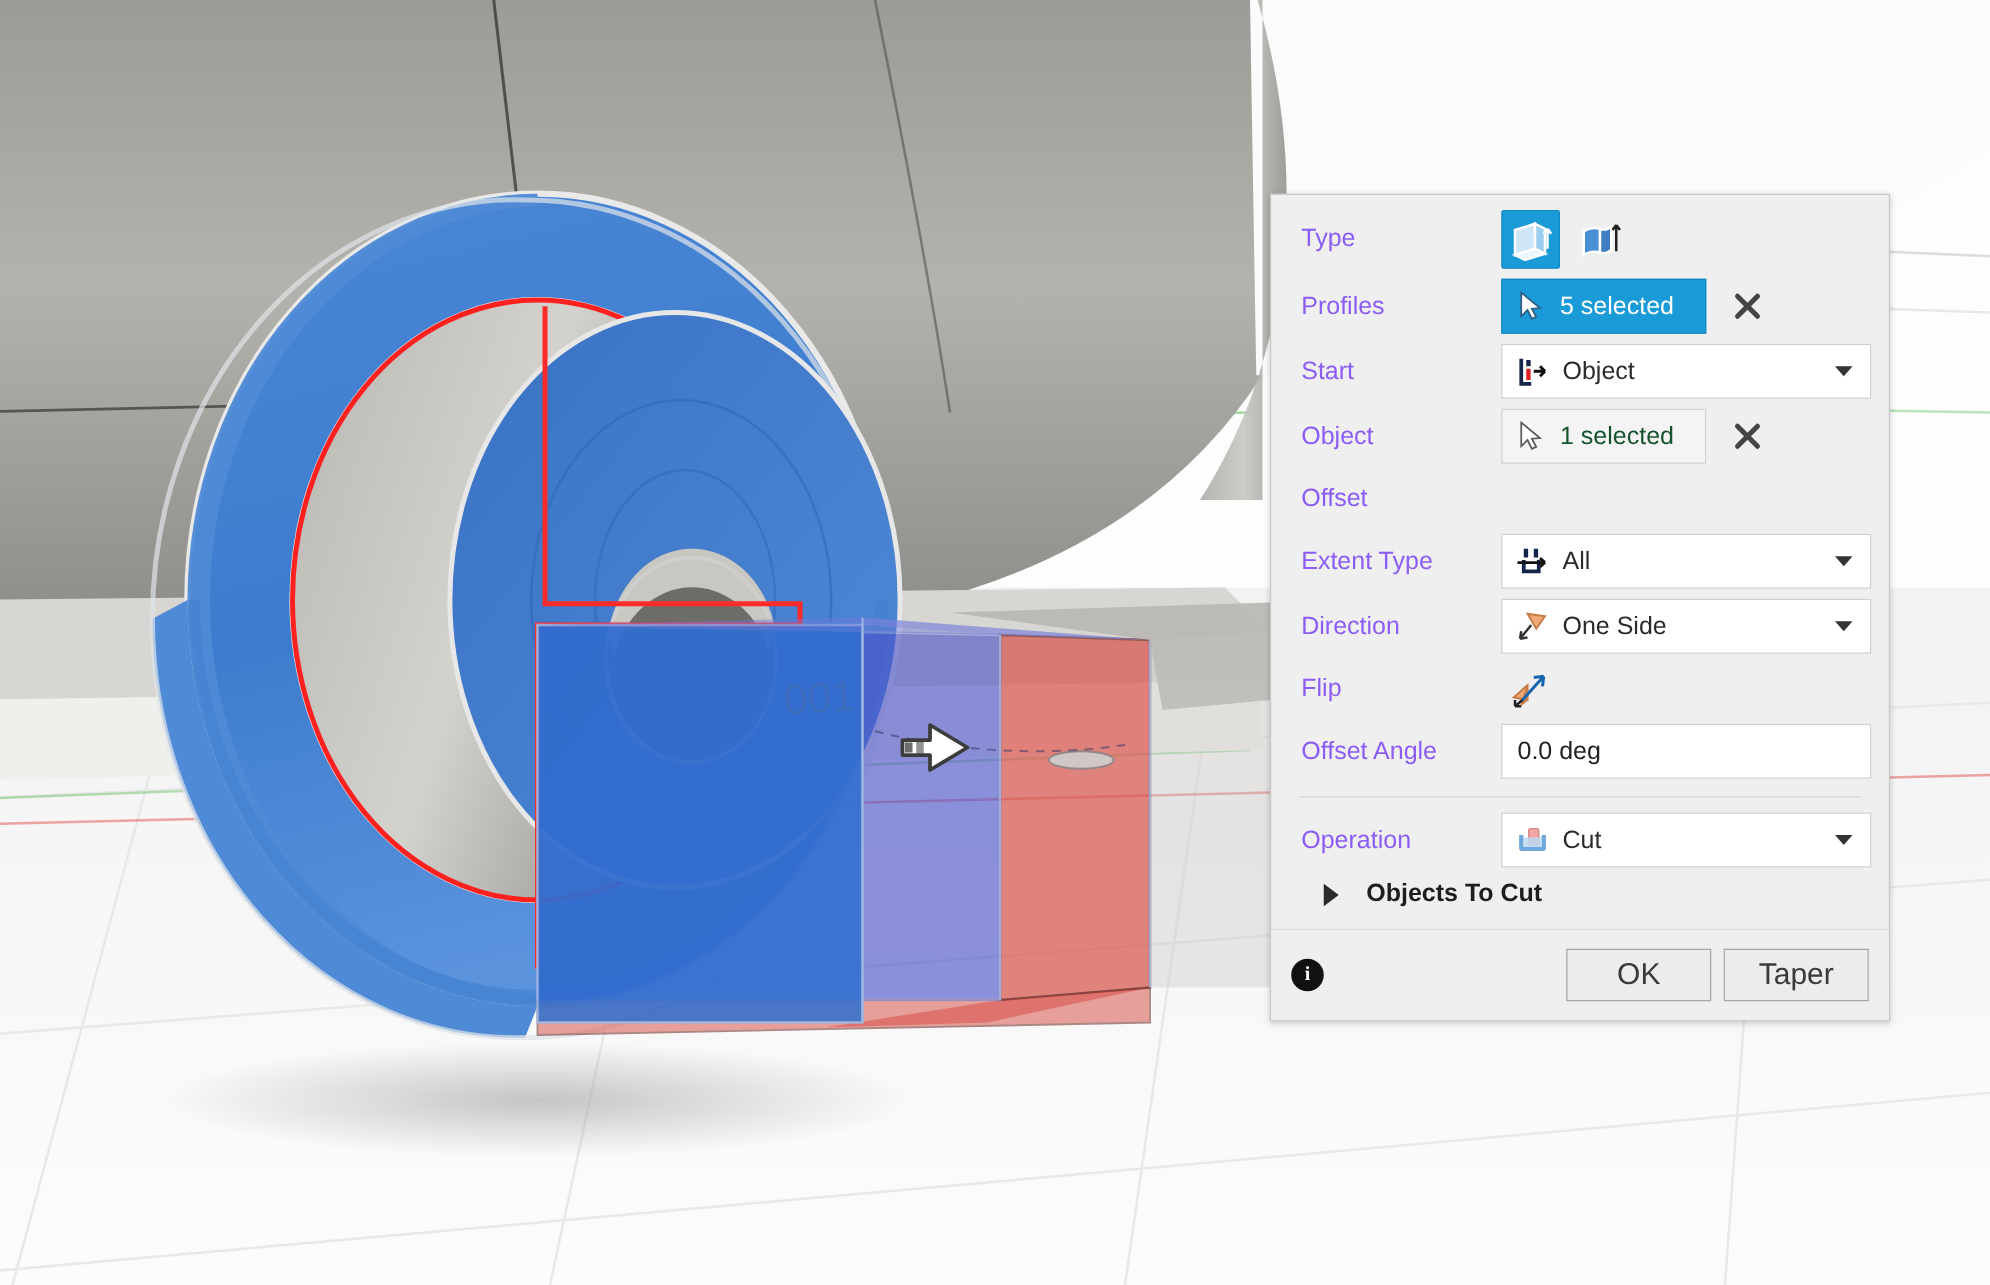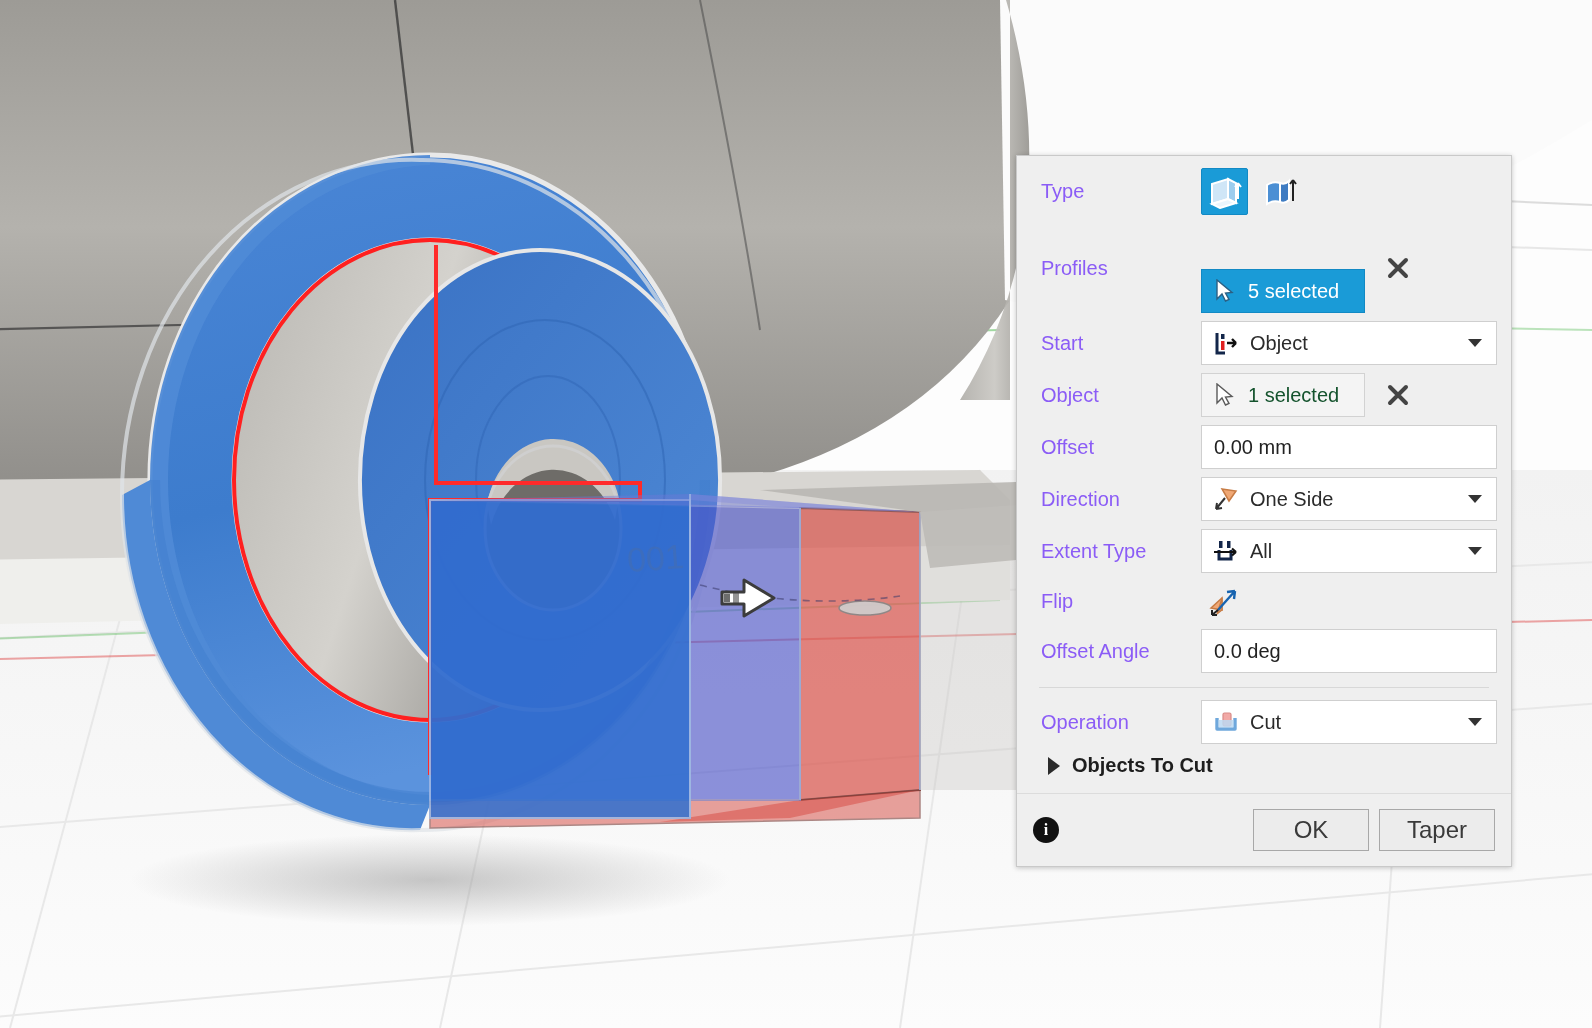--- a/index.html
+++ b/index.html
@@ -50,21 +50,21 @@
     background:transparent;
   }
   .typebtn.active{background:#1a9bd7;border-color:#1289c4;}
 
   
   .selbtn{
     height:44px;min-width:164px;display:flex;align-items:center;gap:12px;
     padding:0 20px 0 12px;box-sizing:border-box;cursor:pointer;
     font-size:20px;
   }
-  .selbtn.on{background:#1a9bd7;color:#fff;border:1px solid #1289c4;margin-top:46px;}
+  .selbtn.on{background:#1a9bd7;color:#fff;border:1px solid #1289c4;}
   .selbtn.off{background:#f4f4f4;color:#14532d;border:1px solid #d2d2d2;}
   .clearx{
     width:30px;height:30px;display:flex;align-items:center;justify-content:center;
     cursor:pointer;margin-left:8px;
   }
 
   
   .combo{
     flex:1;height:44px;background:#fff;border:1px solid #cfcfcf;box-sizing:border-box;
     display:flex;align-items:center;gap:10px;padding:0 10px 0 10px;cursor:pointer;font-size:20px;
@@ -72,21 +72,21 @@
   .combo .cval{flex:1;}
   .caret{width:0;height:0;border-left:7px solid transparent;border-right:7px solid transparent;border-top:8px solid #333;margin-right:4px;}
   .field{
     flex:1;height:44px;background:#fff;border:1px solid #cfcfcf;box-sizing:border-box;
     display:flex;align-items:center;padding:0 12px;font-size:20px;color:#222;cursor:text;
   }
   .iconbtn{width:44px;height:40px;display:flex;align-items:center;justify-content:center;cursor:pointer;}
 
   .divider{height:1px;background:#d8d8d8;margin:10px 22px 8px 22px;}
 
-  .section{display:flex;align-items:center;gap:12px;padding:6px 14px 10px 31px;cursor:pointer;}
+  .section{display:flex;align-items:center;gap:22px;padding:6px 14px 10px 42px;cursor:pointer;}
   .tri{width:0;height:0;border-top:9px solid transparent;border-bottom:9px solid transparent;border-left:12px solid #2b2b2b;}
   .section-lbl{font-size:20px;font-weight:bold;color:#1e1e1e;}
 
   #dlg-footer{
     height:72px;border-top:1px solid #dcdcdc;background:#efefef;
     display:flex;align-items:center;padding:0 16px;gap:10px;
   }
   .infoicon{width:26px;height:26px;border-radius:50%;background:#111;color:#fff;
     font-size:16px;font-weight:bold;display:flex;align-items:center;justify-content:center;
     font-family:"Liberation Serif",serif;cursor:pointer;}
@@ -318,50 +318,47 @@
         <div class="clearx">
           <svg width="24" height="24" viewBox="0 0 24 24">
             <path d="M4 4 L20 20 M20 4 L4 20" stroke="#444" stroke-width="4" stroke-linecap="round"></path>
           </svg>
         </div>
       </div>
     </div>
 
     <div class="row">
       <div class="lbl">Offset</div>
-      <div class="ctl">
-        <div class="field">0.00 mm</div>
-      </div>
-    </div>
-
-    <div class="row">
-      <div class="lbl">Direction</div>
-      <div class="ctl">
-        <div class="combo">
-          <svg width="28" height="28" viewBox="0 0 28 28">
-            <path d="M10 4 L24 6 L17 16 Z" fill="#f0a875" stroke="#c77c45" stroke-width="1.5"></path>
-            <path d="M13 13 L4 24 M4 24 L10 23 M4 24 L5 18" stroke="#333" stroke-width="2" fill="none"></path>
-          </svg>
-          <span class="cval">One Side</span>
-          <span class="caret"></span>
-        </div>
-      </div>
     </div>
 
     <div class="row">
       <div class="lbl">Extent Type</div>
       <div class="ctl">
         <div class="combo">
           <svg width="28" height="28" viewBox="0 0 28 28">
             <rect x="7" y="4" width="3.5" height="7" fill="#13264a"></rect>
             <rect x="15" y="4" width="3.5" height="7" fill="#13264a"></rect>
             <path d="M7 13 L7 22 L19 22 L19 13" stroke="#13264a" stroke-width="3" fill="none"></path>
             <path d="M2 15 L24 15 M24 15 L20 11.5 M24 15 L20 18.5" stroke="#111" stroke-width="2.2" fill="none"></path>
           </svg>
           <span class="cval">All</span>
+          <span class="caret"></span>
+        </div>
+      </div>
+    </div>
+
+    <div class="row">
+      <div class="lbl">Direction</div>
+      <div class="ctl">
+        <div class="combo">
+          <svg width="28" height="28" viewBox="0 0 28 28">
+            <path d="M10 4 L24 6 L17 16 Z" fill="#f0a875" stroke="#c77c45" stroke-width="1.5"></path>
+            <path d="M13 13 L4 24 M4 24 L10 23 M4 24 L5 18" stroke="#333" stroke-width="2" fill="none"></path>
+          </svg>
+          <span class="cval">One Side</span>
           <span class="caret"></span>
         </div>
       </div>
     </div>
 
     <div class="row">
       <div class="lbl">Flip</div>
       <div class="ctl">
         <div class="iconbtn">
           <svg width="34" height="34" viewBox="0 0 34 34">

